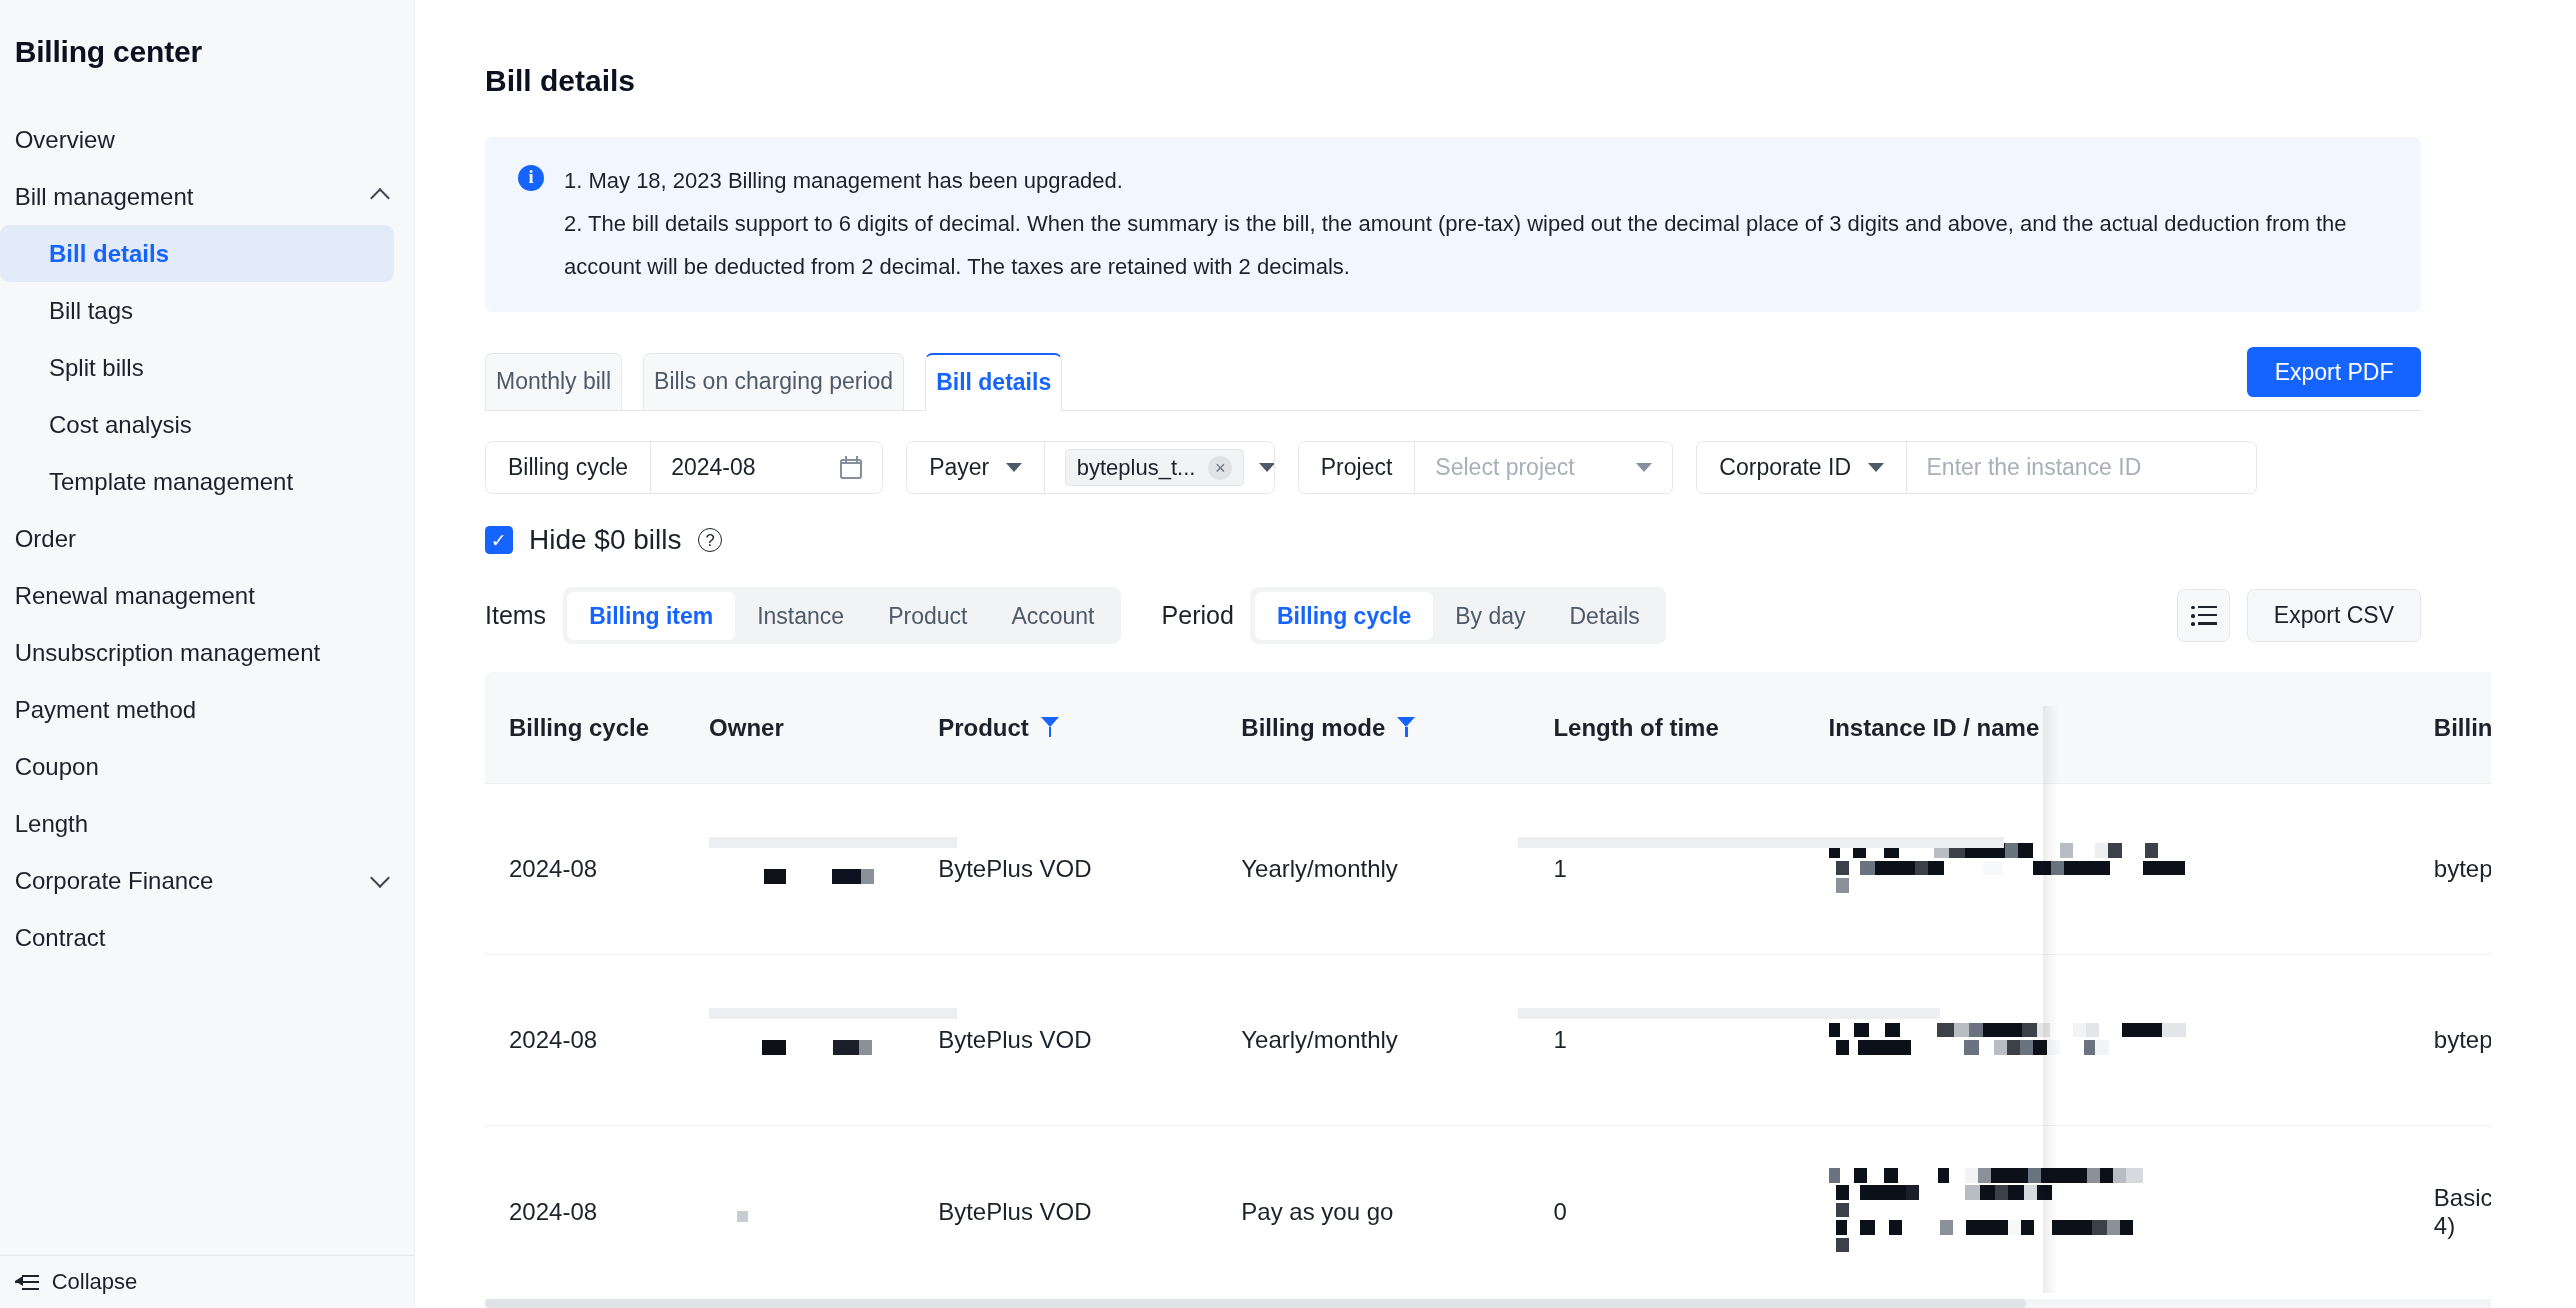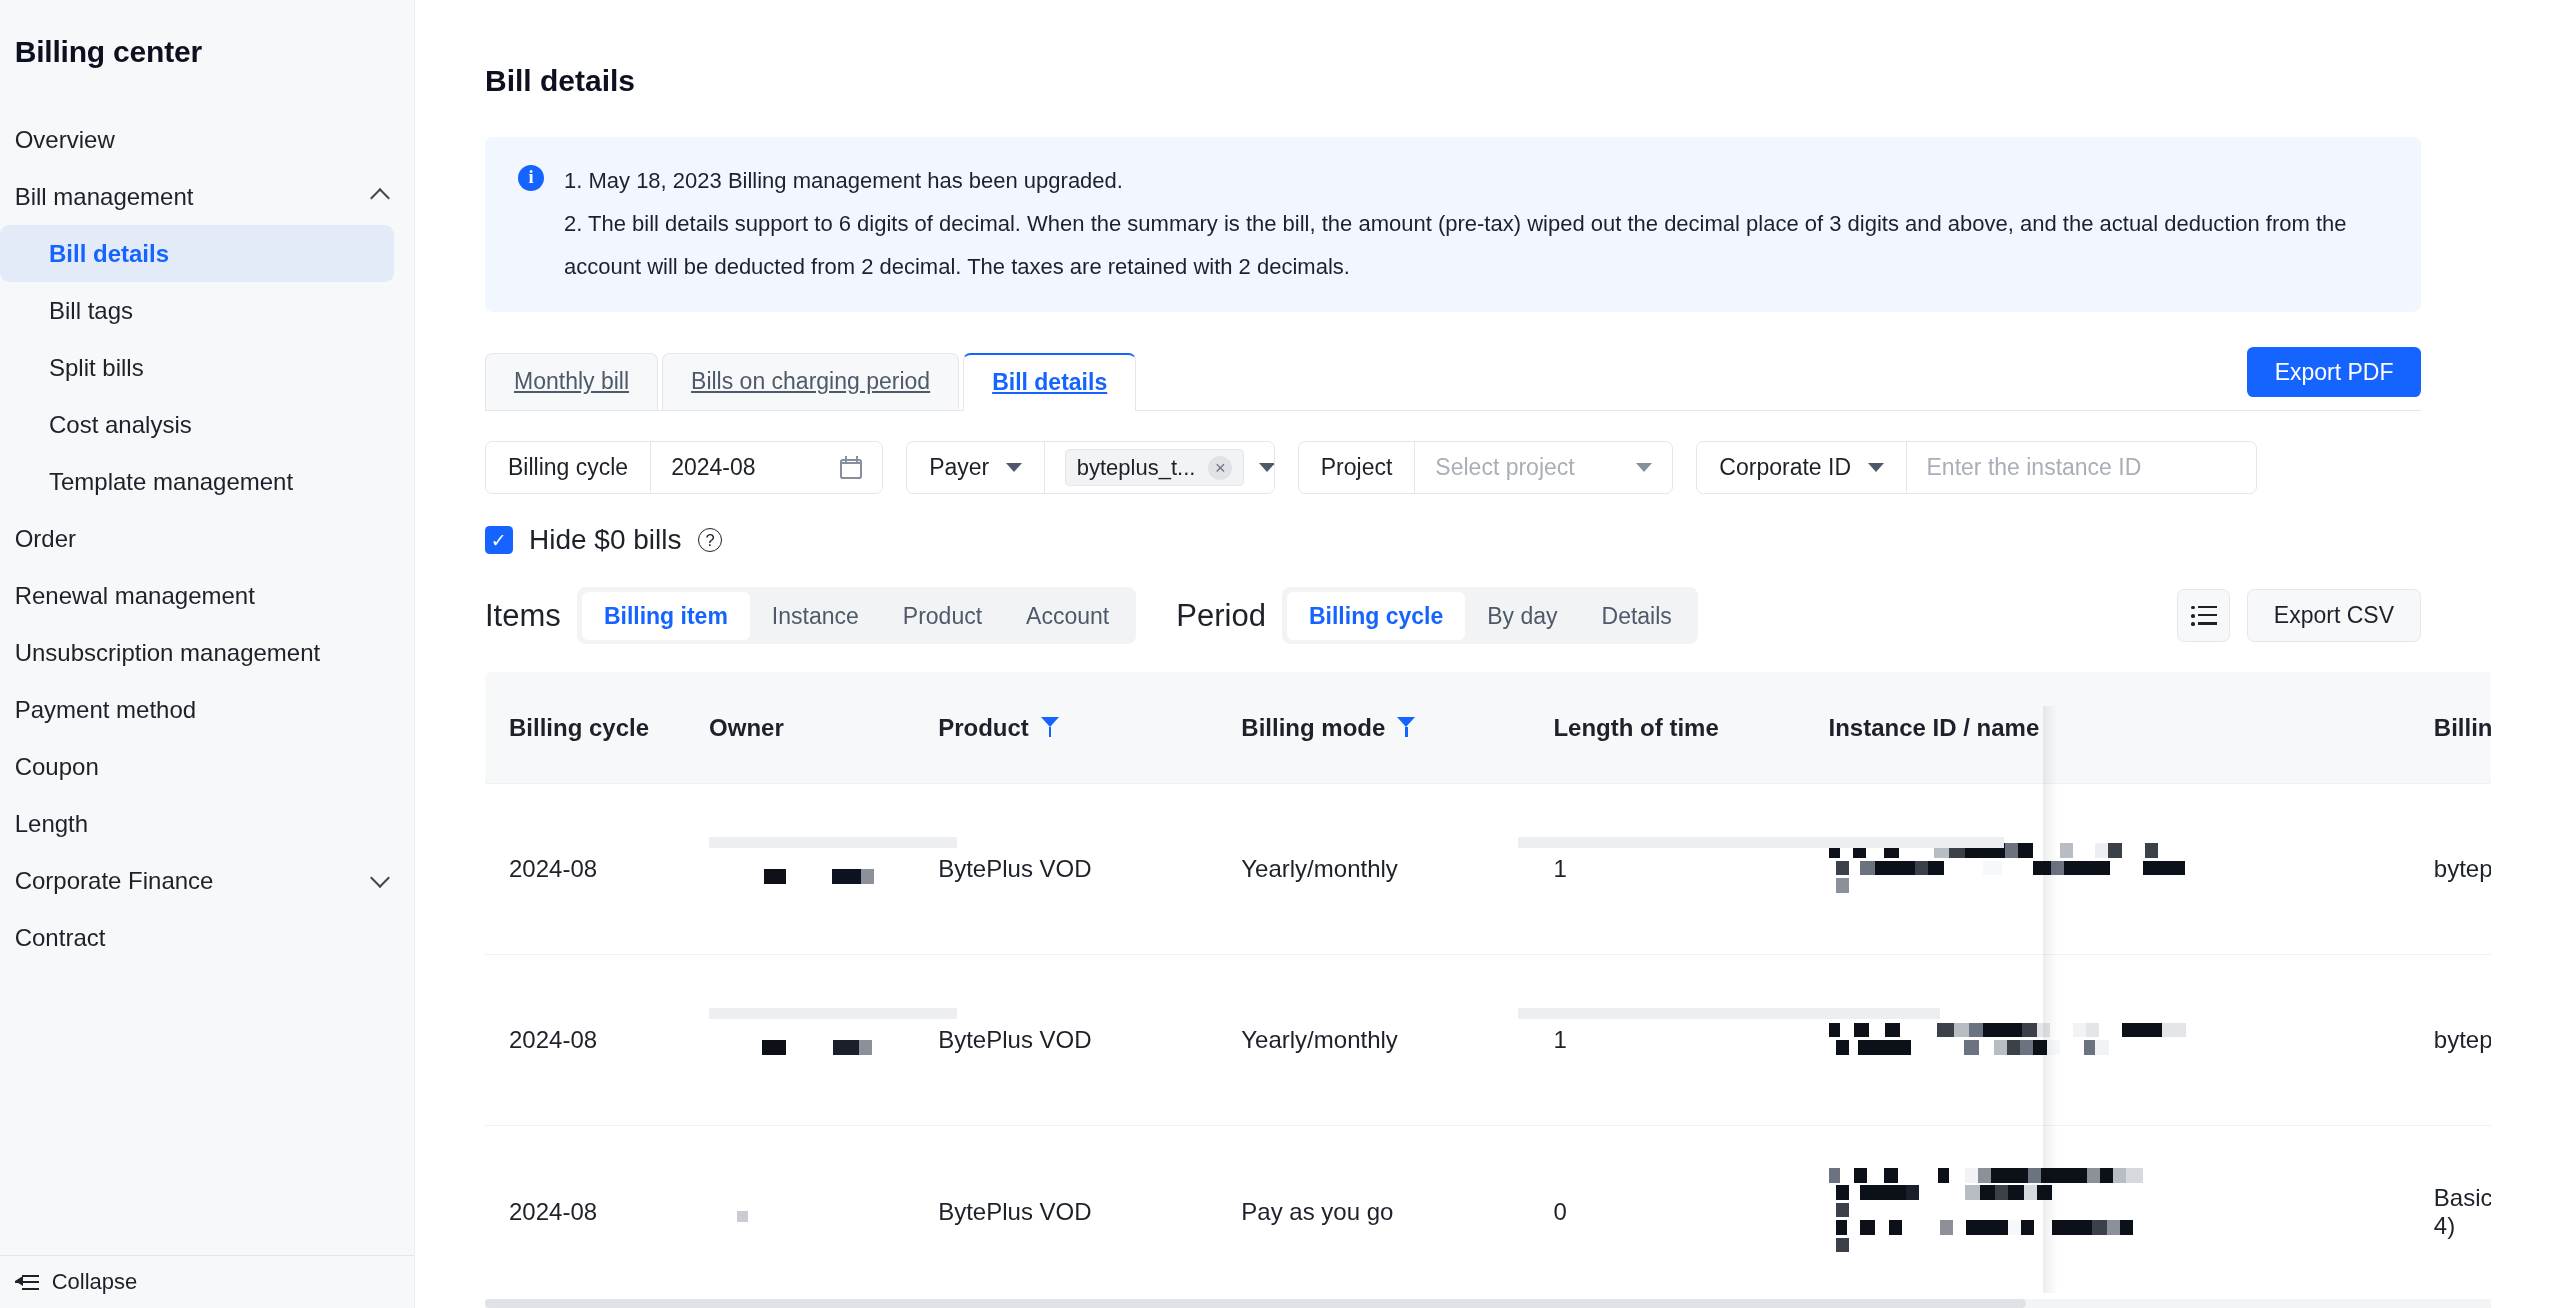--- a/index.html
+++ b/index.html
@@ -91,28 +91,27 @@
   .banner-lines { font-size: 22px; color: #1d2129; line-height: 43px; }
 
   .tabrow {
     margin: 37px 70px 0 70px;
     display: flex; align-items: flex-end;
     border-bottom: 0.9px solid #e5e6eb;
     position: relative;
     height: 62px;
   }
   .tab {
-    padding: 0 28px; height: 57px; line-height: 55px;
+    padding: 0 10px; height: 57px; line-height: 55px;
     font-size: 23px; color: #4e5969;
     background: #f7f8fa;
     border: 0.9px solid #e5e6eb; border-bottom: none;
     border-radius: 7.3px 7.3px 0 0;
-    margin-right: 4px;
+    margin-right: 21px;
     cursor: pointer;
-    text-decoration: underline;
   }
   .tab.active {
     background: #fff; color: #1664ff; font-weight: bold;
     border-top: 2.8px solid #1664ff;
     position: relative; z-index: 2;
   }
   .tab.active::after {
     content: ""; position: absolute; left: 0; right: 0; bottom: -0.9px; height: 1.8px; background: #fff;
   }
   .export-pdf {
@@ -183,21 +182,21 @@
   .q-icon {
     width: 24px; height: 24px; border-radius: 50%; border: 1.8px solid #1d2129;
     display: flex; align-items: center; justify-content: center;
     font-size: 16.5px; color: #1d2129; cursor: pointer; line-height: 1;
   }
 
   .seg-row {
     margin: 31px 70px 0 70px; display: flex; align-items: center; gap: 16.5px;
     position: relative;
   }
-  .seg-label { font-size: 31px; color: #1d2129; }
+  .seg-label { font-size: 25px; color: #1d2129; }
   .seg {
     display: flex; background: #f2f3f5; border-radius: 8.3px; padding: 4.6px;
   }
   .seg-item {
     padding: 0 22px; height: 48px; line-height: 48px;
     font-size: 23px; color: #4e5969; border-radius: 6.4px; cursor: pointer;
   }
   .seg-item.active { background: #fff; color: #1664ff; font-weight: bold; }
   .seg-right {
     position: absolute; right: 0; display: flex; gap: 16.5px; align-items: center;

